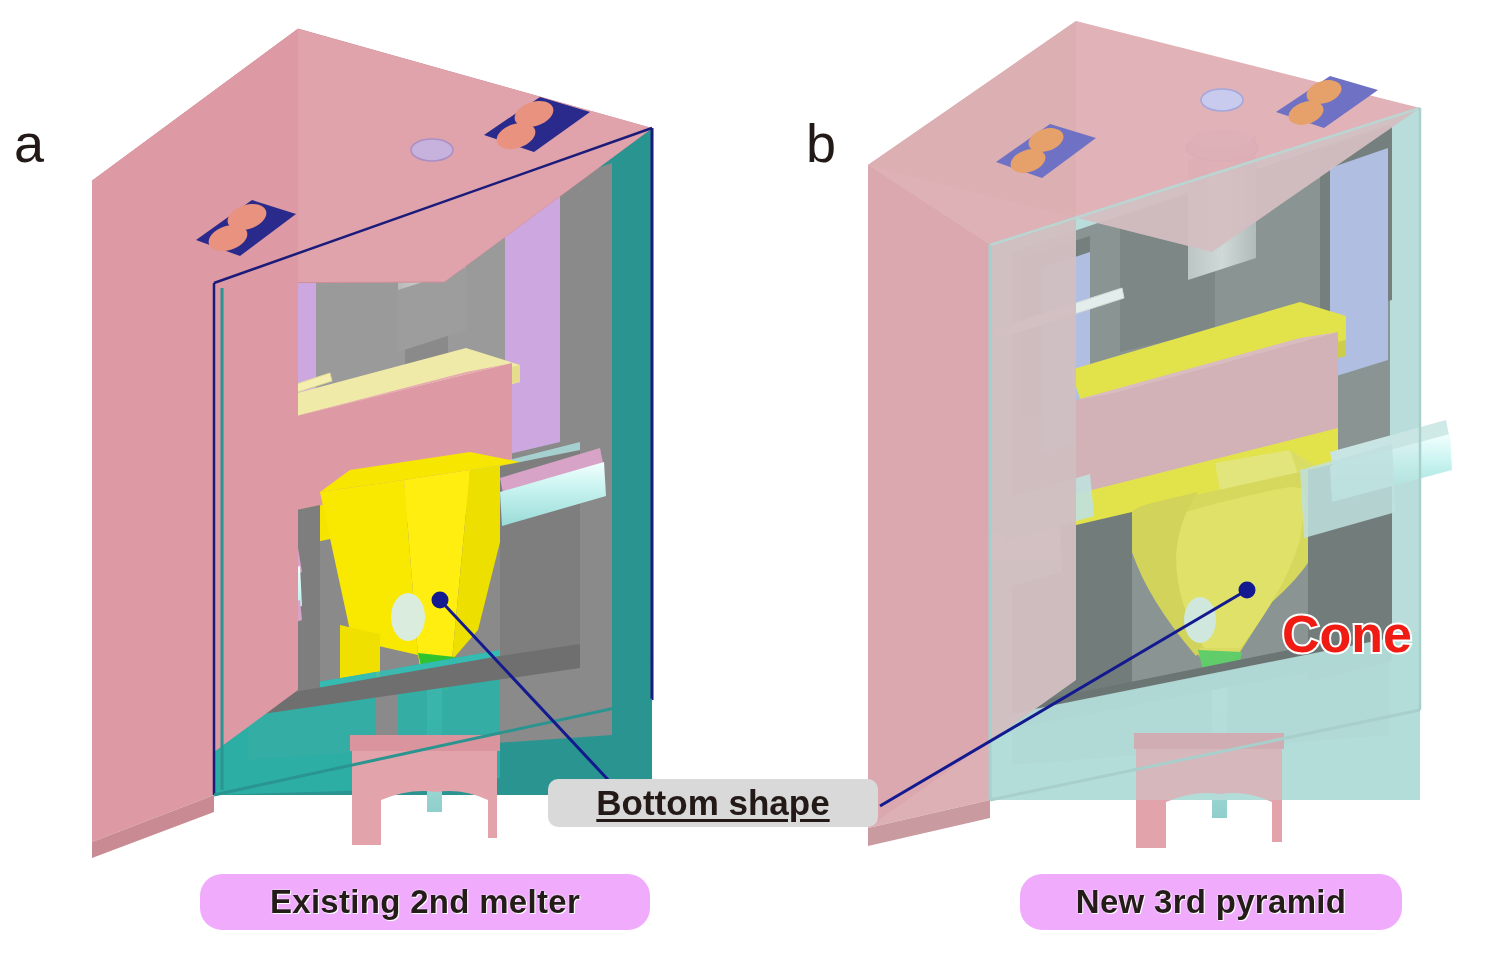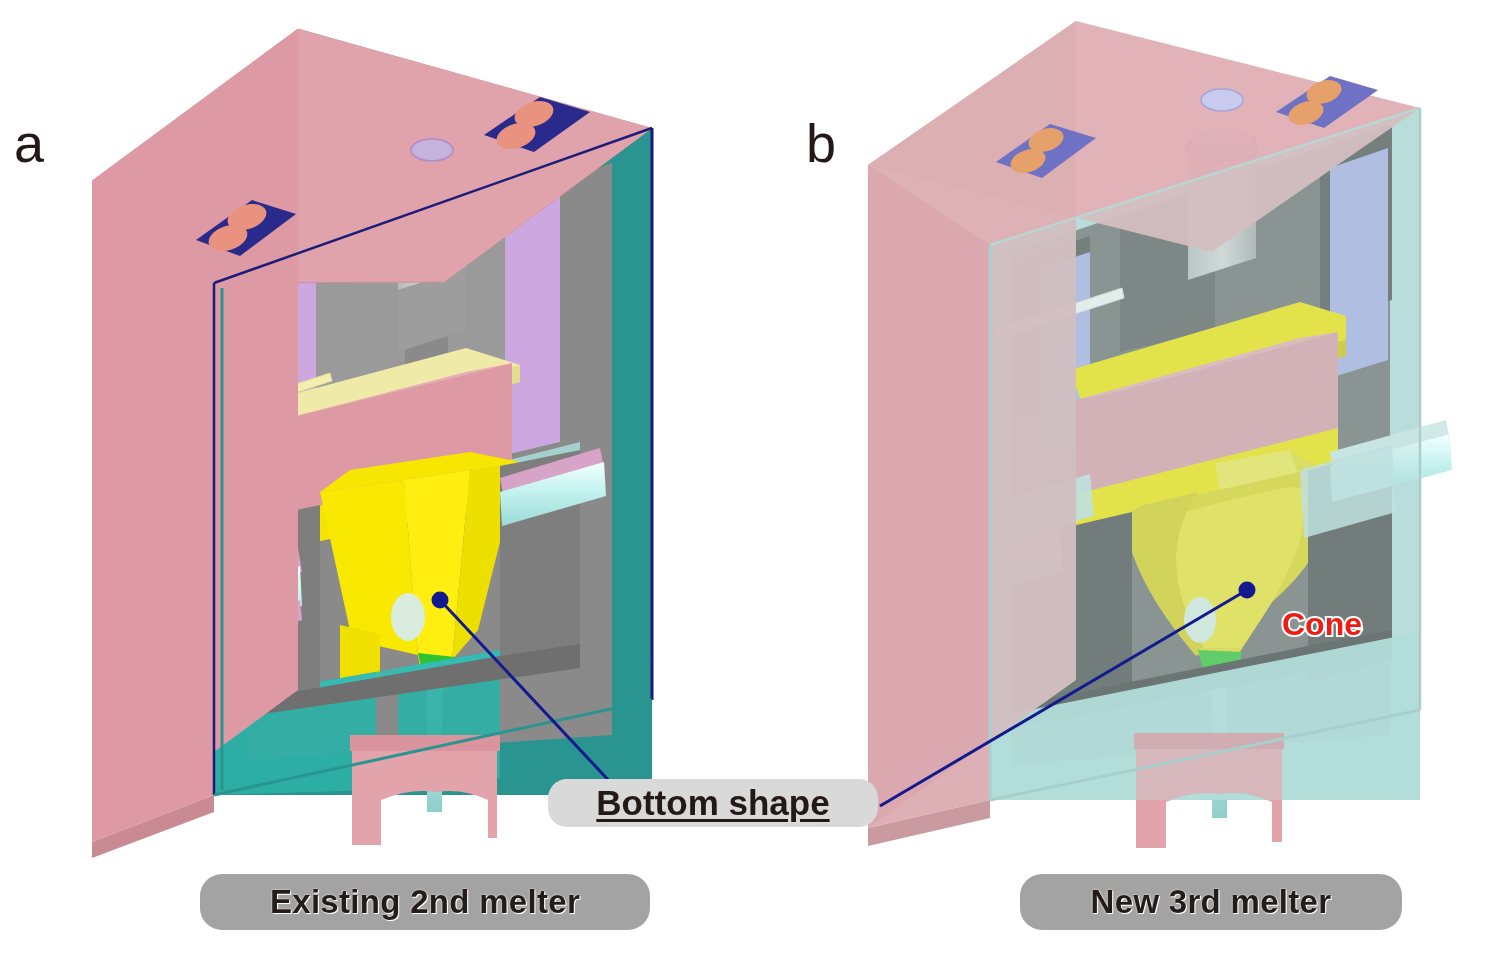--- a/index.html
+++ b/index.html
@@ -9,40 +9,40 @@
   svg.diagram{position:absolute;left:0;top:0;width:1500px;height:963px;}
 
   .panel-letter{
     position:absolute;font-size:54px;font-weight:400;color:#231a18;
     font-family:"Liberation Sans", sans-serif;line-height:1;
   }
   #letter-a{left:14px;top:116px;}
   #letter-b{left:806px;top:116px;}
 
   .caption-badge{
-    position:absolute;background:#a3a3a3;border-radius:22px;
+    position:absolute;background:#f0abfc;border-radius:22px;
     display:flex;align-items:center;justify-content:center;
     font-weight:bold;color:#241c19;letter-spacing:.3px;
     text-shadow:0 0 2px #fff, 1px 1px 0 #fff;
   }
   #caption-left{left:200px;top:874px;width:450px;height:56px;font-size:33px;}
   #caption-right{left:1020px;top:874px;width:382px;height:56px;font-size:33px;}
 
   .shape-label{
     position:absolute;color:#f01b12;font-weight:bold;line-height:1.0;
     -webkit-text-stroke:4px #fff;paint-order:stroke fill;
     text-align:center;white-space:pre-line;
   }
   .shape-label span{position:relative;}
   #label-square{left:470px;top:572px;font-size:46px;}
-  #label-cone{left:1282px;top:608px;font-size:32px;}
+  #label-cone{left:1282px;top:608px;font-size:52px;}
 
   #callout-bottom{
     position:absolute;left:548px;top:779px;width:330px;height:48px;
-    background:#d9d9d9;border-radius:19px;
+    background:#d9d9d9;border-radius:10px;
     display:flex;align-items:center;justify-content:center;
   }
   #callout-bottom .txt{
     font-size:35px;font-weight:bold;color:#231a18;
     text-decoration:underline;text-underline-offset:4px;
   }
 </style>
 </head>
 <body>
 
@@ -302,16 +302,16 @@
 
   <div id="callout-bottom">
     <span class="txt">Bottom shape</span>
   </div>
 
   <div class="caption-badge" id="caption-left">
     <span>Existing 2nd melter</span>
   </div>
 
   <div class="caption-badge" id="caption-right">
-    <span>New 3rd melter</span>
+    <span>New 3rd pyramid</span>
   </div>
 
 </div>
 
 </body></html>

